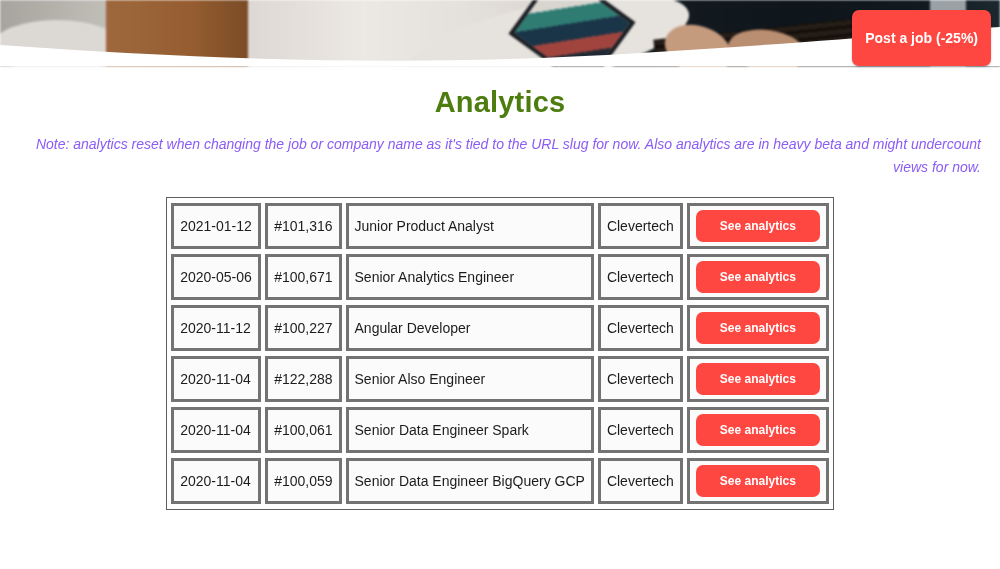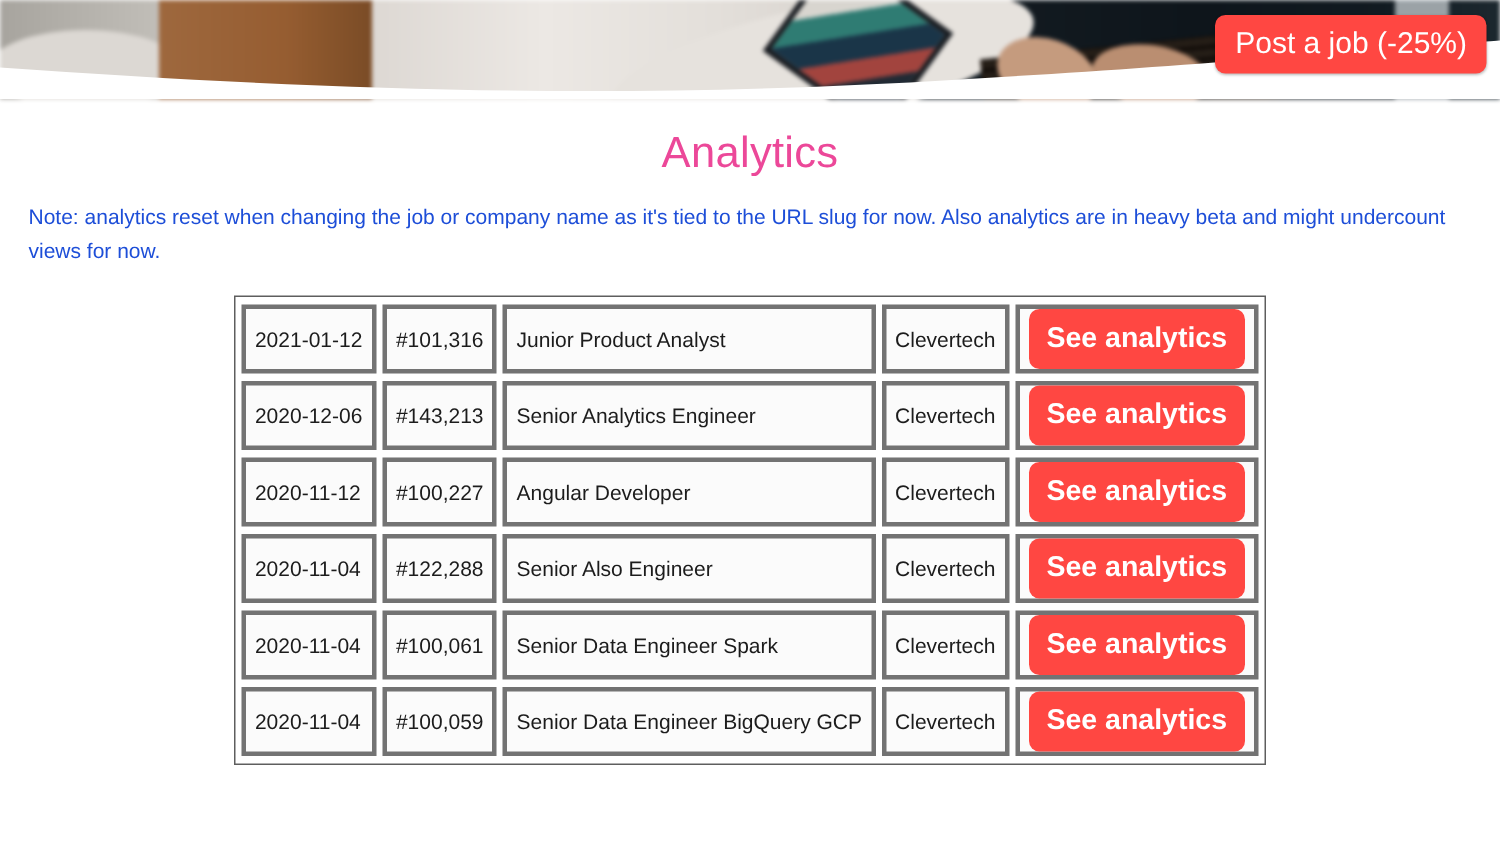--- a/index.html
+++ b/index.html
@@ -35,55 +35,55 @@
                background: repeating-linear-gradient(0deg,#261e16 0 5px,#120d0a 5px 8px); }
   .ph-hand1  { left: 664px; top: 26px; width: 68px; height: 46px; border-radius: 50%;
                background: #c89a7b; transform: rotate(18deg); }
   .ph-hand2  { left: 728px; top: 30px; width: 78px; height: 40px; border-radius: 50%;
                background: #bd8d6e; transform: rotate(8deg); }
   .wave { position: absolute; left: 0; top: 0; width: 1000px; height: 66px; display: block; }
 
   .post-job {
     position: absolute; top: 10px; right: 9px; z-index: 5;
     background: #ff4742; color: #ffffff;
-    font-family: inherit; font-weight: 400; font-size: 20px;
-    padding: 8px 13px; border: none; border-radius: 7px;
+    font-family: inherit; font-weight: 700; font-size: 14px;
+    padding: 20px 13px; border: none; border-radius: 7px;
     box-shadow: 0 1px 2px rgba(0,0,0,0.28); cursor: pointer;
   }
 
   
   .page-title {
-    text-align: center; margin: 20px 0 0; color: #ec4899;
-    font-size: 29px; font-weight: 400; letter-spacing: 0.2px;
+    text-align: center; margin: 20px 0 0; color: #4d7c0f;
+    font-size: 29px; font-weight: 700; letter-spacing: 0.2px;
   }
   .note {
-    width: 962px; margin: 14px auto 0; text-align: left;
-    font-size: 14px; line-height: 1.65; color: #1d4ed8;
+    width: 962px; margin: 14px auto 0; text-align: right;
+    font-size: 14px; line-height: 1.65; color: #8b5cf6; font-style: italic;
   }
 
   table.jobs {
     margin: 18px auto 0;
     border-collapse: separate; border-spacing: 4px 5px;
     border: 1px solid #5e5e5e; background: #ffffff;
   }
   table.jobs td {
     border: 3px solid #737373; background: #fbfbfb;
     height: 40px; vertical-align: middle;
     font-size: 14px; color: #1c1c1c; white-space: nowrap;
     padding: 0 6px;
   }
   td.c-date    { min-width: 72px; padding: 0 5px; }
   td.c-id      { min-width: 56px; padding: 0 4px; margin-top: 33px; }
   td.c-title   { min-width: 212px; }
   td.c-company { min-width: 58px; }
   td.c-action  { padding: 3px; }
   .see-btn {
     display: block; background: #ff4742; color: #ffffff;
-    font-family: inherit; font-weight: 700; font-size: 19px;
-    border: none; border-radius: 7px; padding: 9px 12px; cursor: pointer;
+    font-family: inherit; font-weight: 700; font-size: 12px;
+    border: none; border-radius: 7px; padding: 9px 24px; cursor: pointer;
   }
 </style>
 </head>
 <body>
 
 <div class="hero">
   <div class="photo">
     <div class="ph-wall"></div>
     <div class="ph-blob"></div>
     <div class="ph-wood"></div>
@@ -111,22 +111,22 @@
       <tr>
     <td class="c-date">2021-01-12</td>
     <td class="c-id">#101,316</td>
     <td class="c-title">Junior Product Analyst</td>
     <td class="c-company">Clevertech</td>
     <td class="c-action">
       <button class="see-btn">See analytics</button>
     </td>
   </tr>
       <tr>
-    <td class="c-date">2020-12-06</td>
-    <td class="c-id">#143,213</td>
+    <td class="c-date">2020-05-06</td>
+    <td class="c-id">#100,671</td>
     <td class="c-title">Senior Analytics Engineer</td>
     <td class="c-company">Clevertech</td>
     <td class="c-action">
       <button class="see-btn">See analytics</button>
     </td>
   </tr>
       <tr>
     <td class="c-date">2020-11-12</td>
     <td class="c-id">#100,227</td>
     <td class="c-title">Angular Developer</td>

